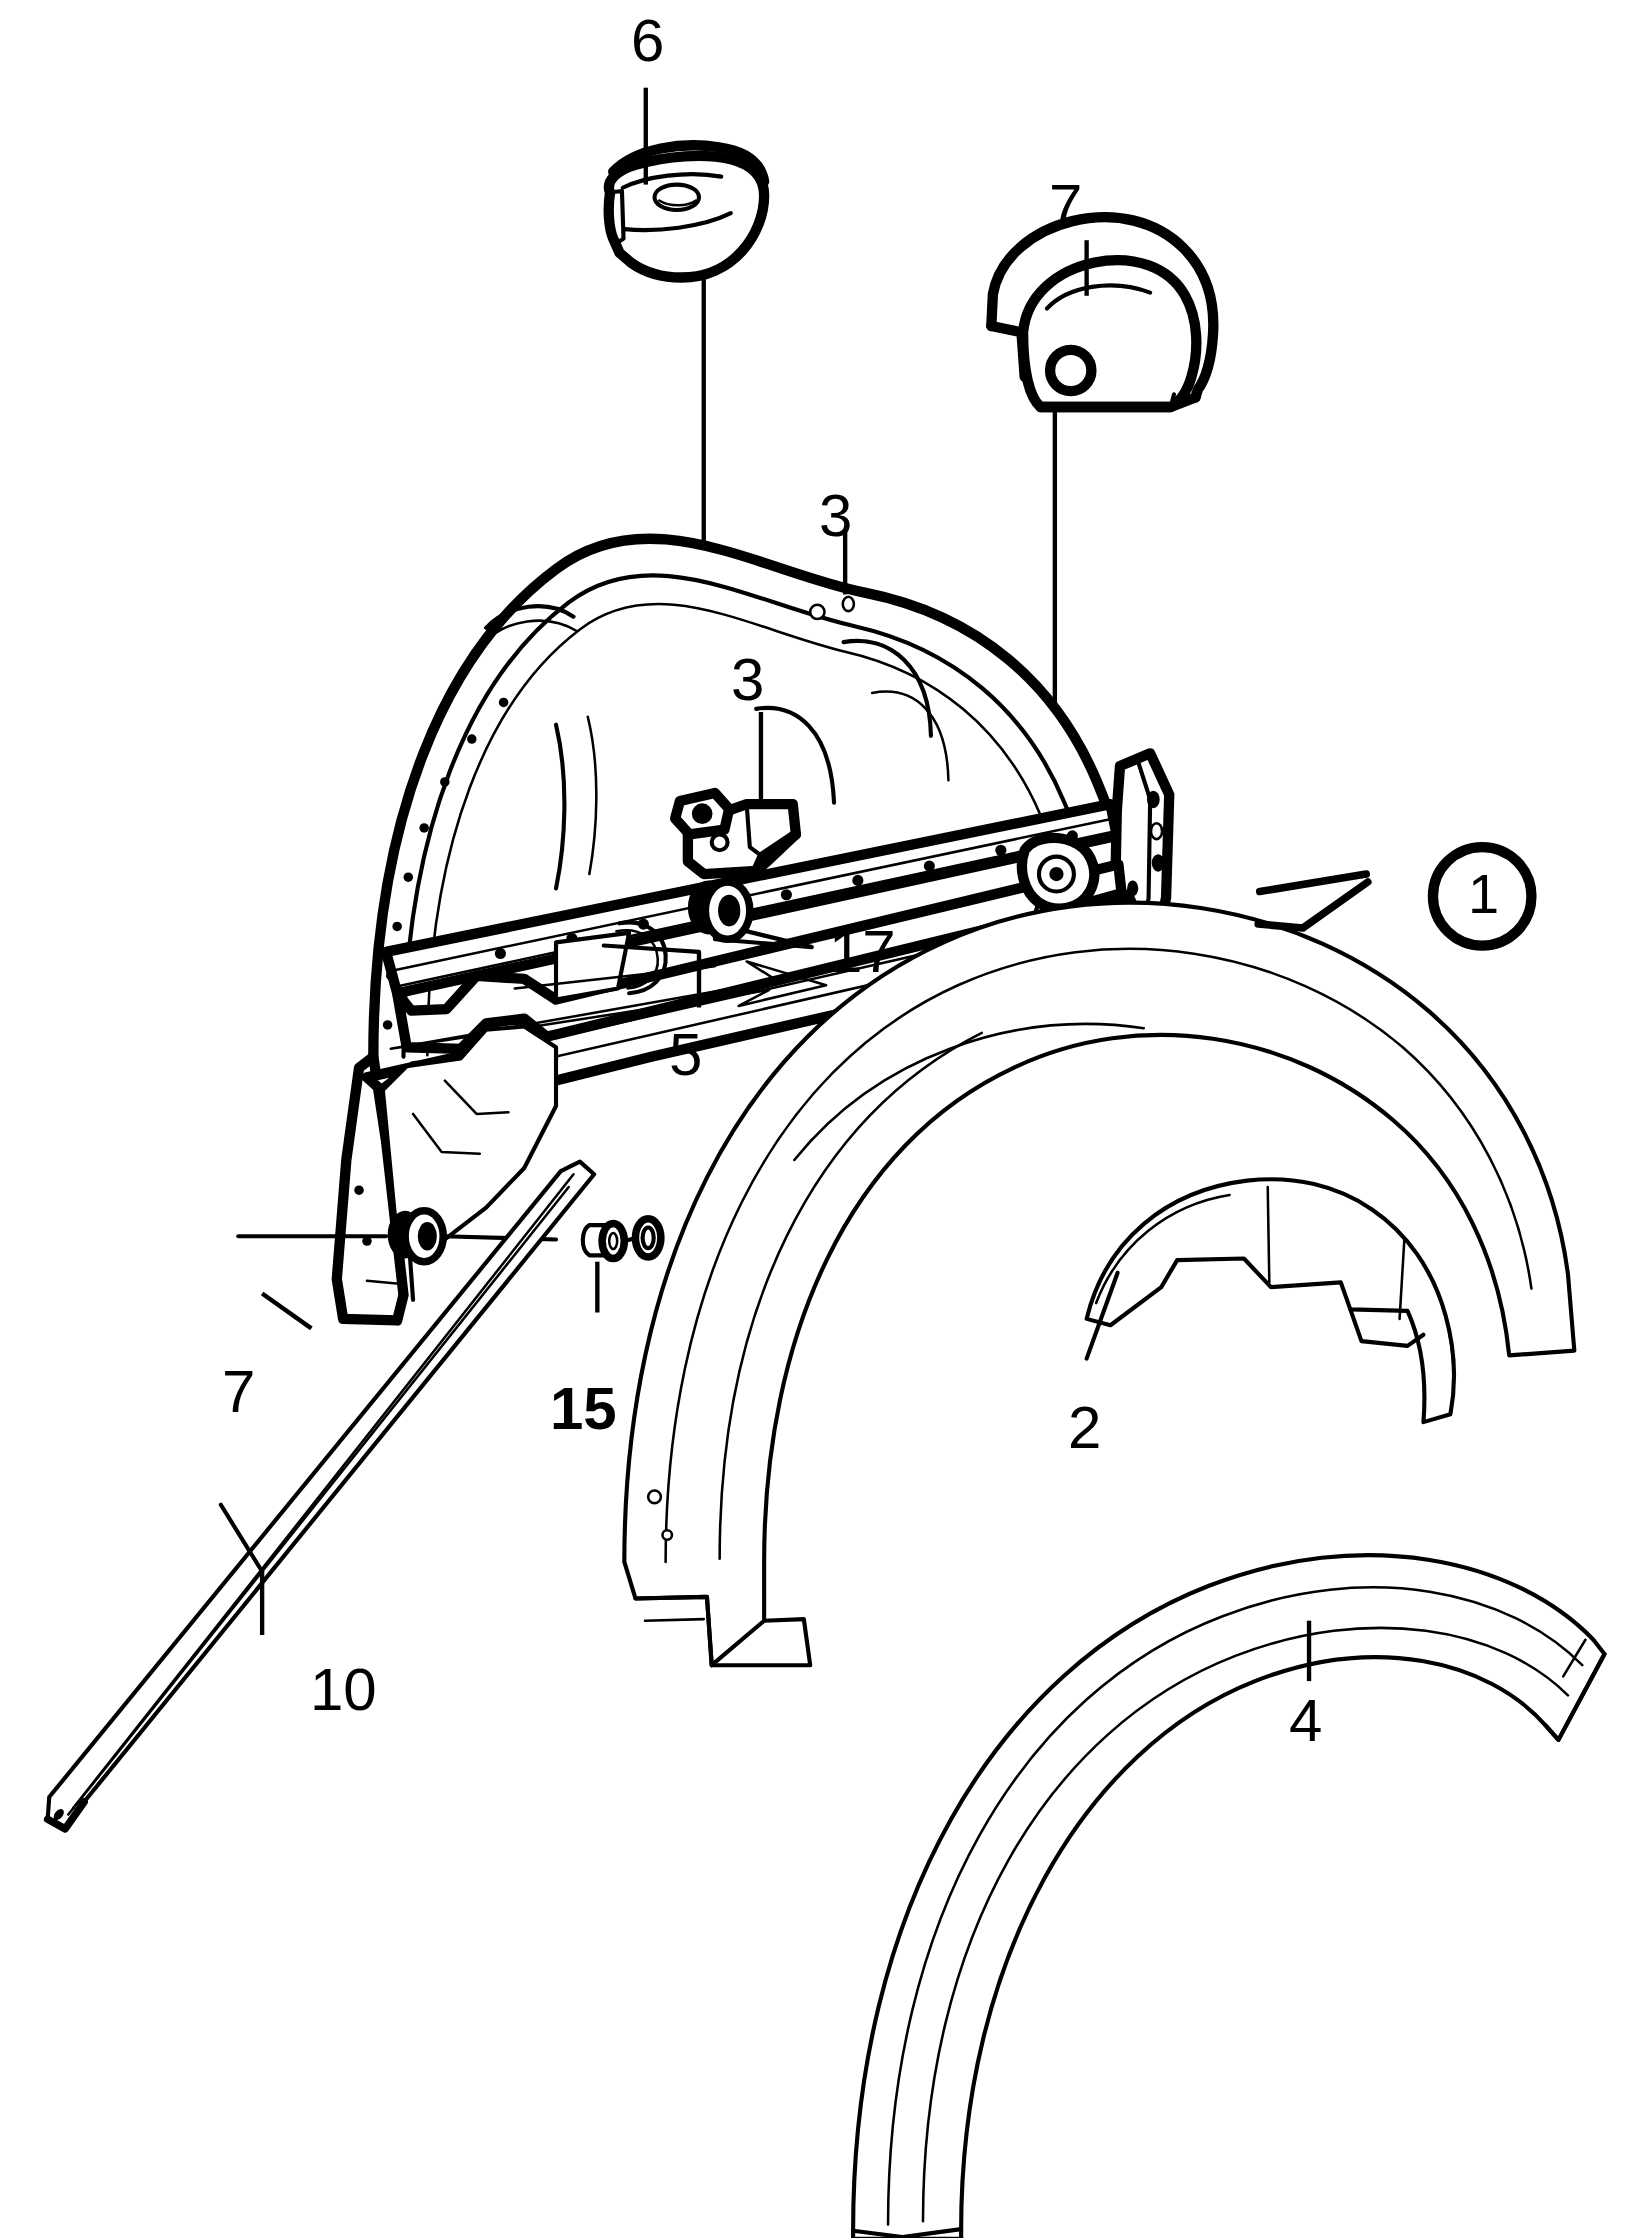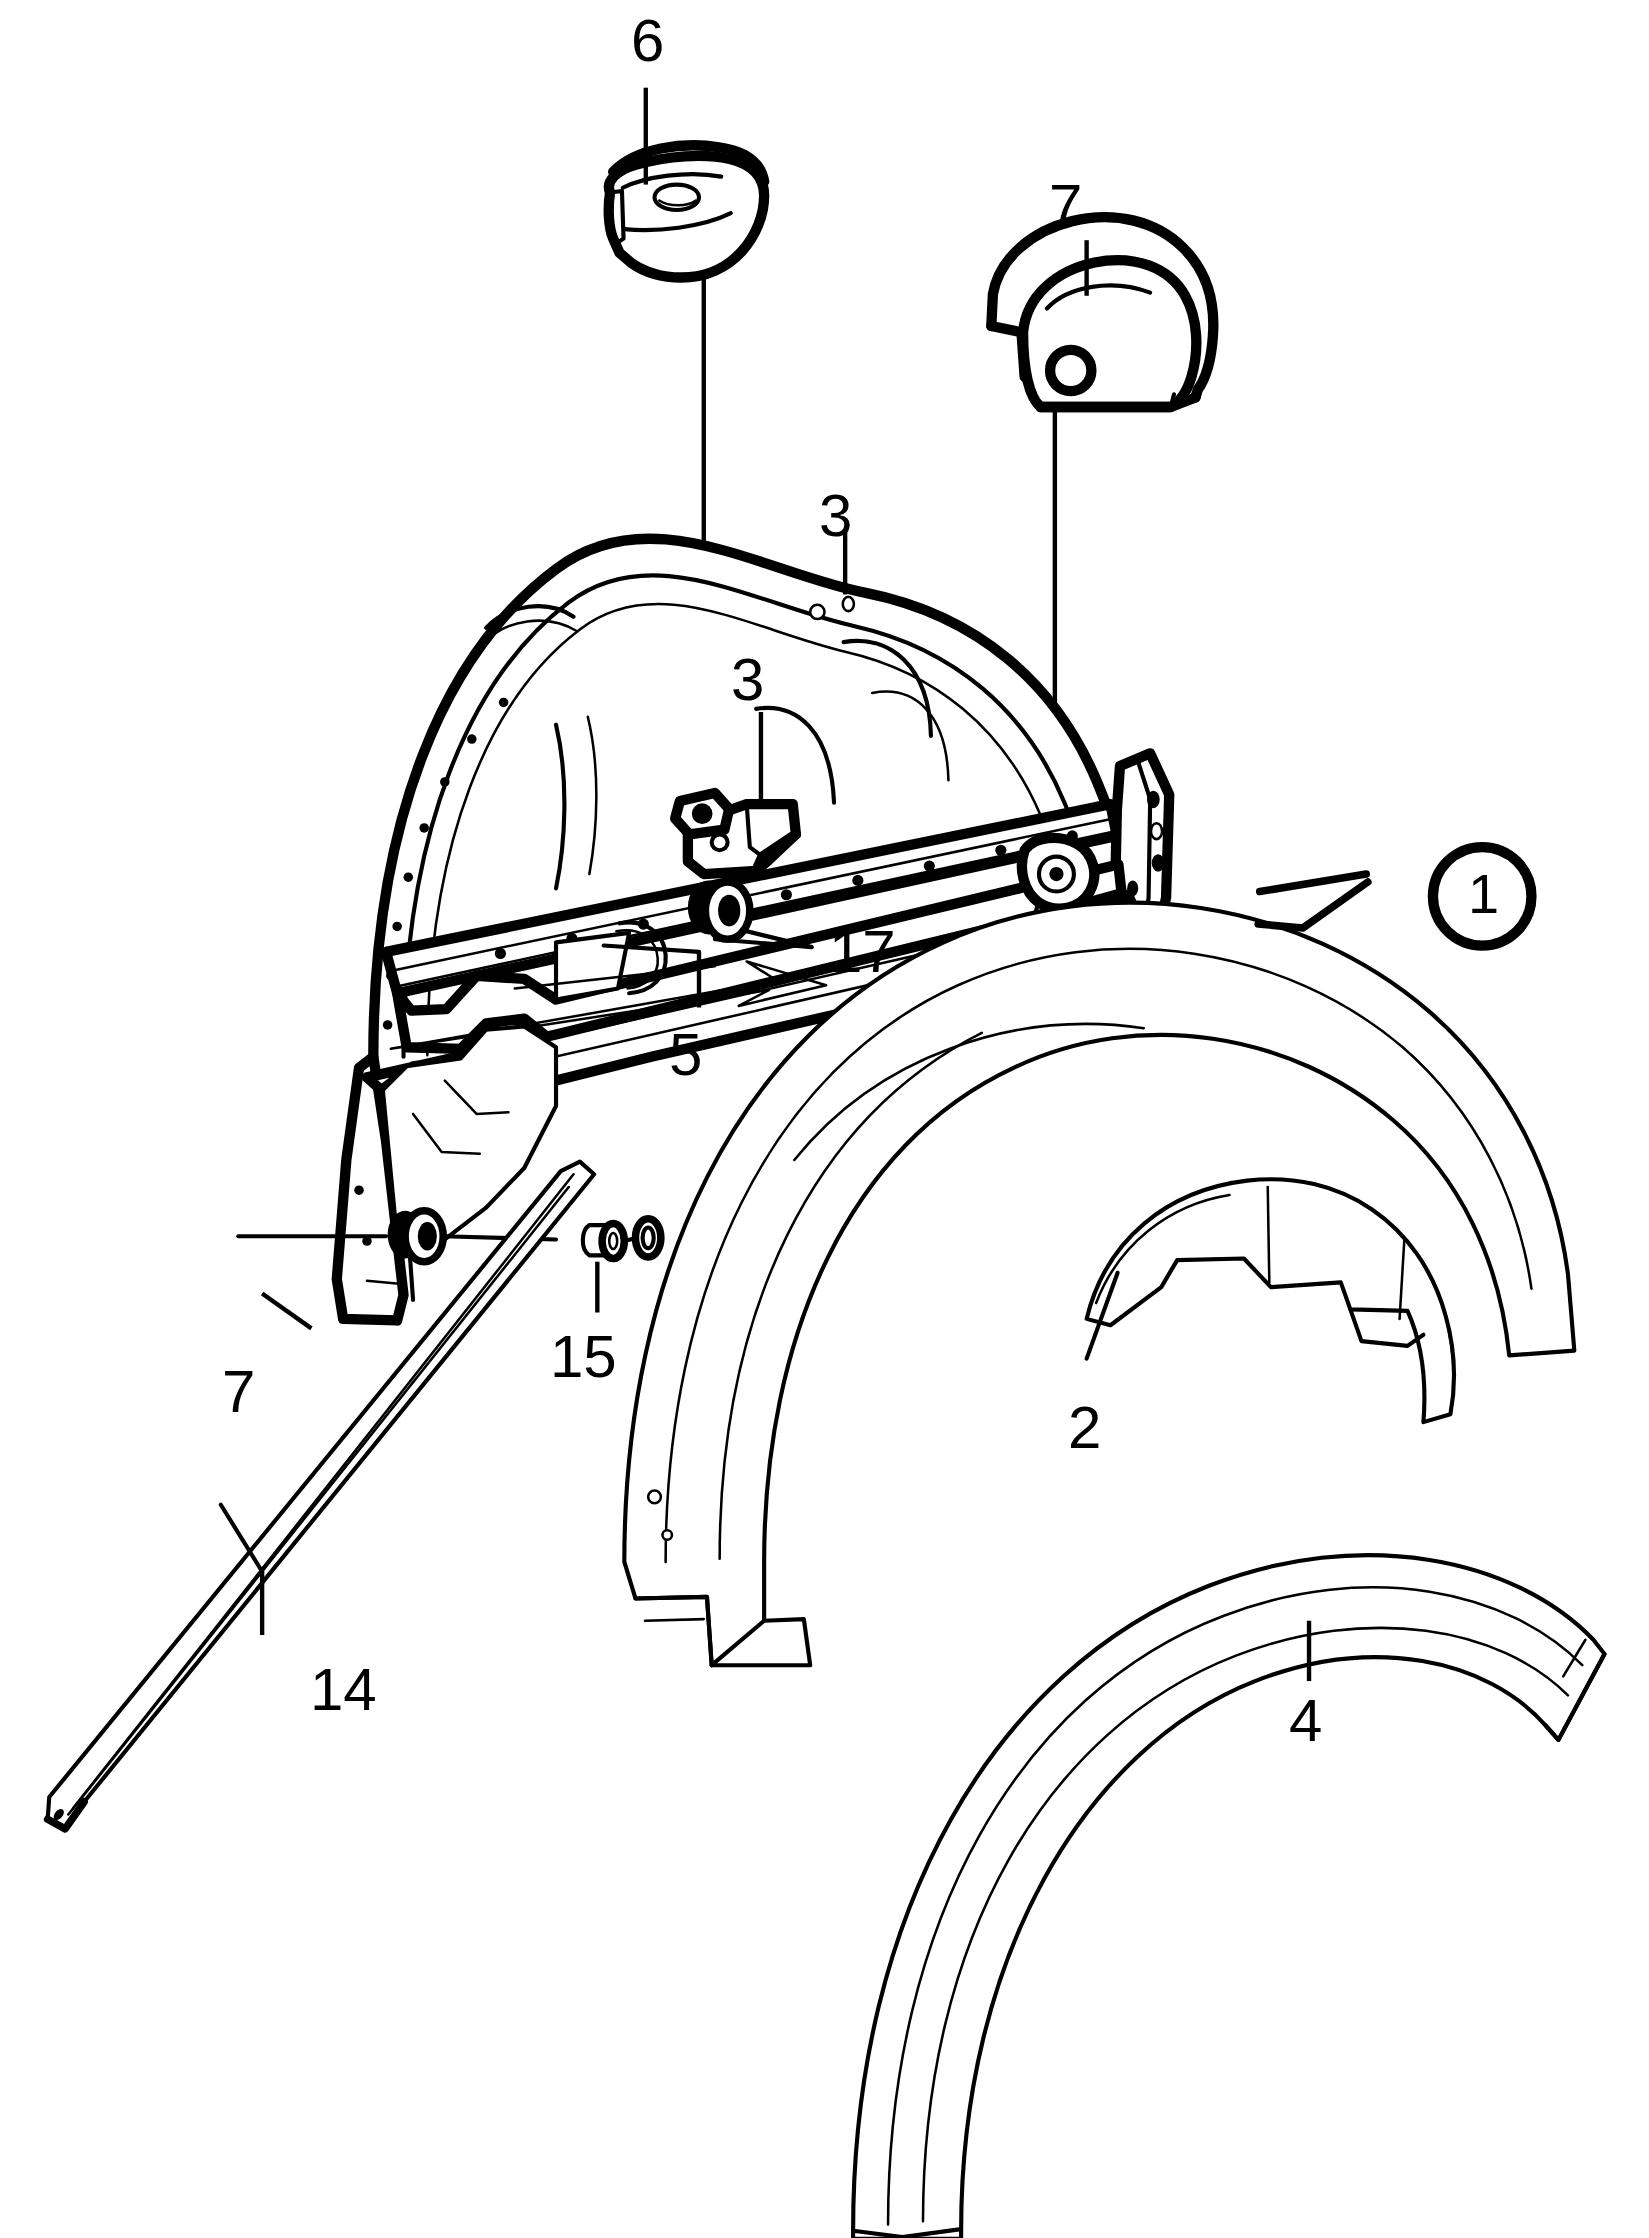--- a/index.html
+++ b/index.html
@@ -424,22 +424,22 @@
 
   </svg>
 
   <span class="callout" style="left:631px;  top:11px;">6</span>
   <span class="callout" style="left:1049px; top:176px;">7</span>
   <span class="callout" style="left:819px; top:486px;">3</span>
   <span class="callout" style="left:731px;  top:650px;">3</span>
   <span class="callout" style="left:829px; top:922px;">17</span>
   <span class="callout" style="left:669px;  top:1025px;">5</span>
   <span class="callout" style="left:222px;  top:1362px;">7</span>
-  <span class="callout" style="left:550px;  top:1327px;">15</span>
+  <span class="callout" style="left:550px;  top:1379px;font-weight:bold;">15</span>
   <span class="callout" style="left:1068px; top:1398px;">2</span>
-  <span class="callout" style="left:310px;  top:1660px;">14</span>
+  <span class="callout" style="left:310px;  top:1660px;">10</span>
   <span class="callout" style="left:1289px; top:1691px;">4</span>
 
   <span class="callout circled" style="left:1468px; top:866px;">1</span>
 
 
 </div>
 
 
 </body></html>

